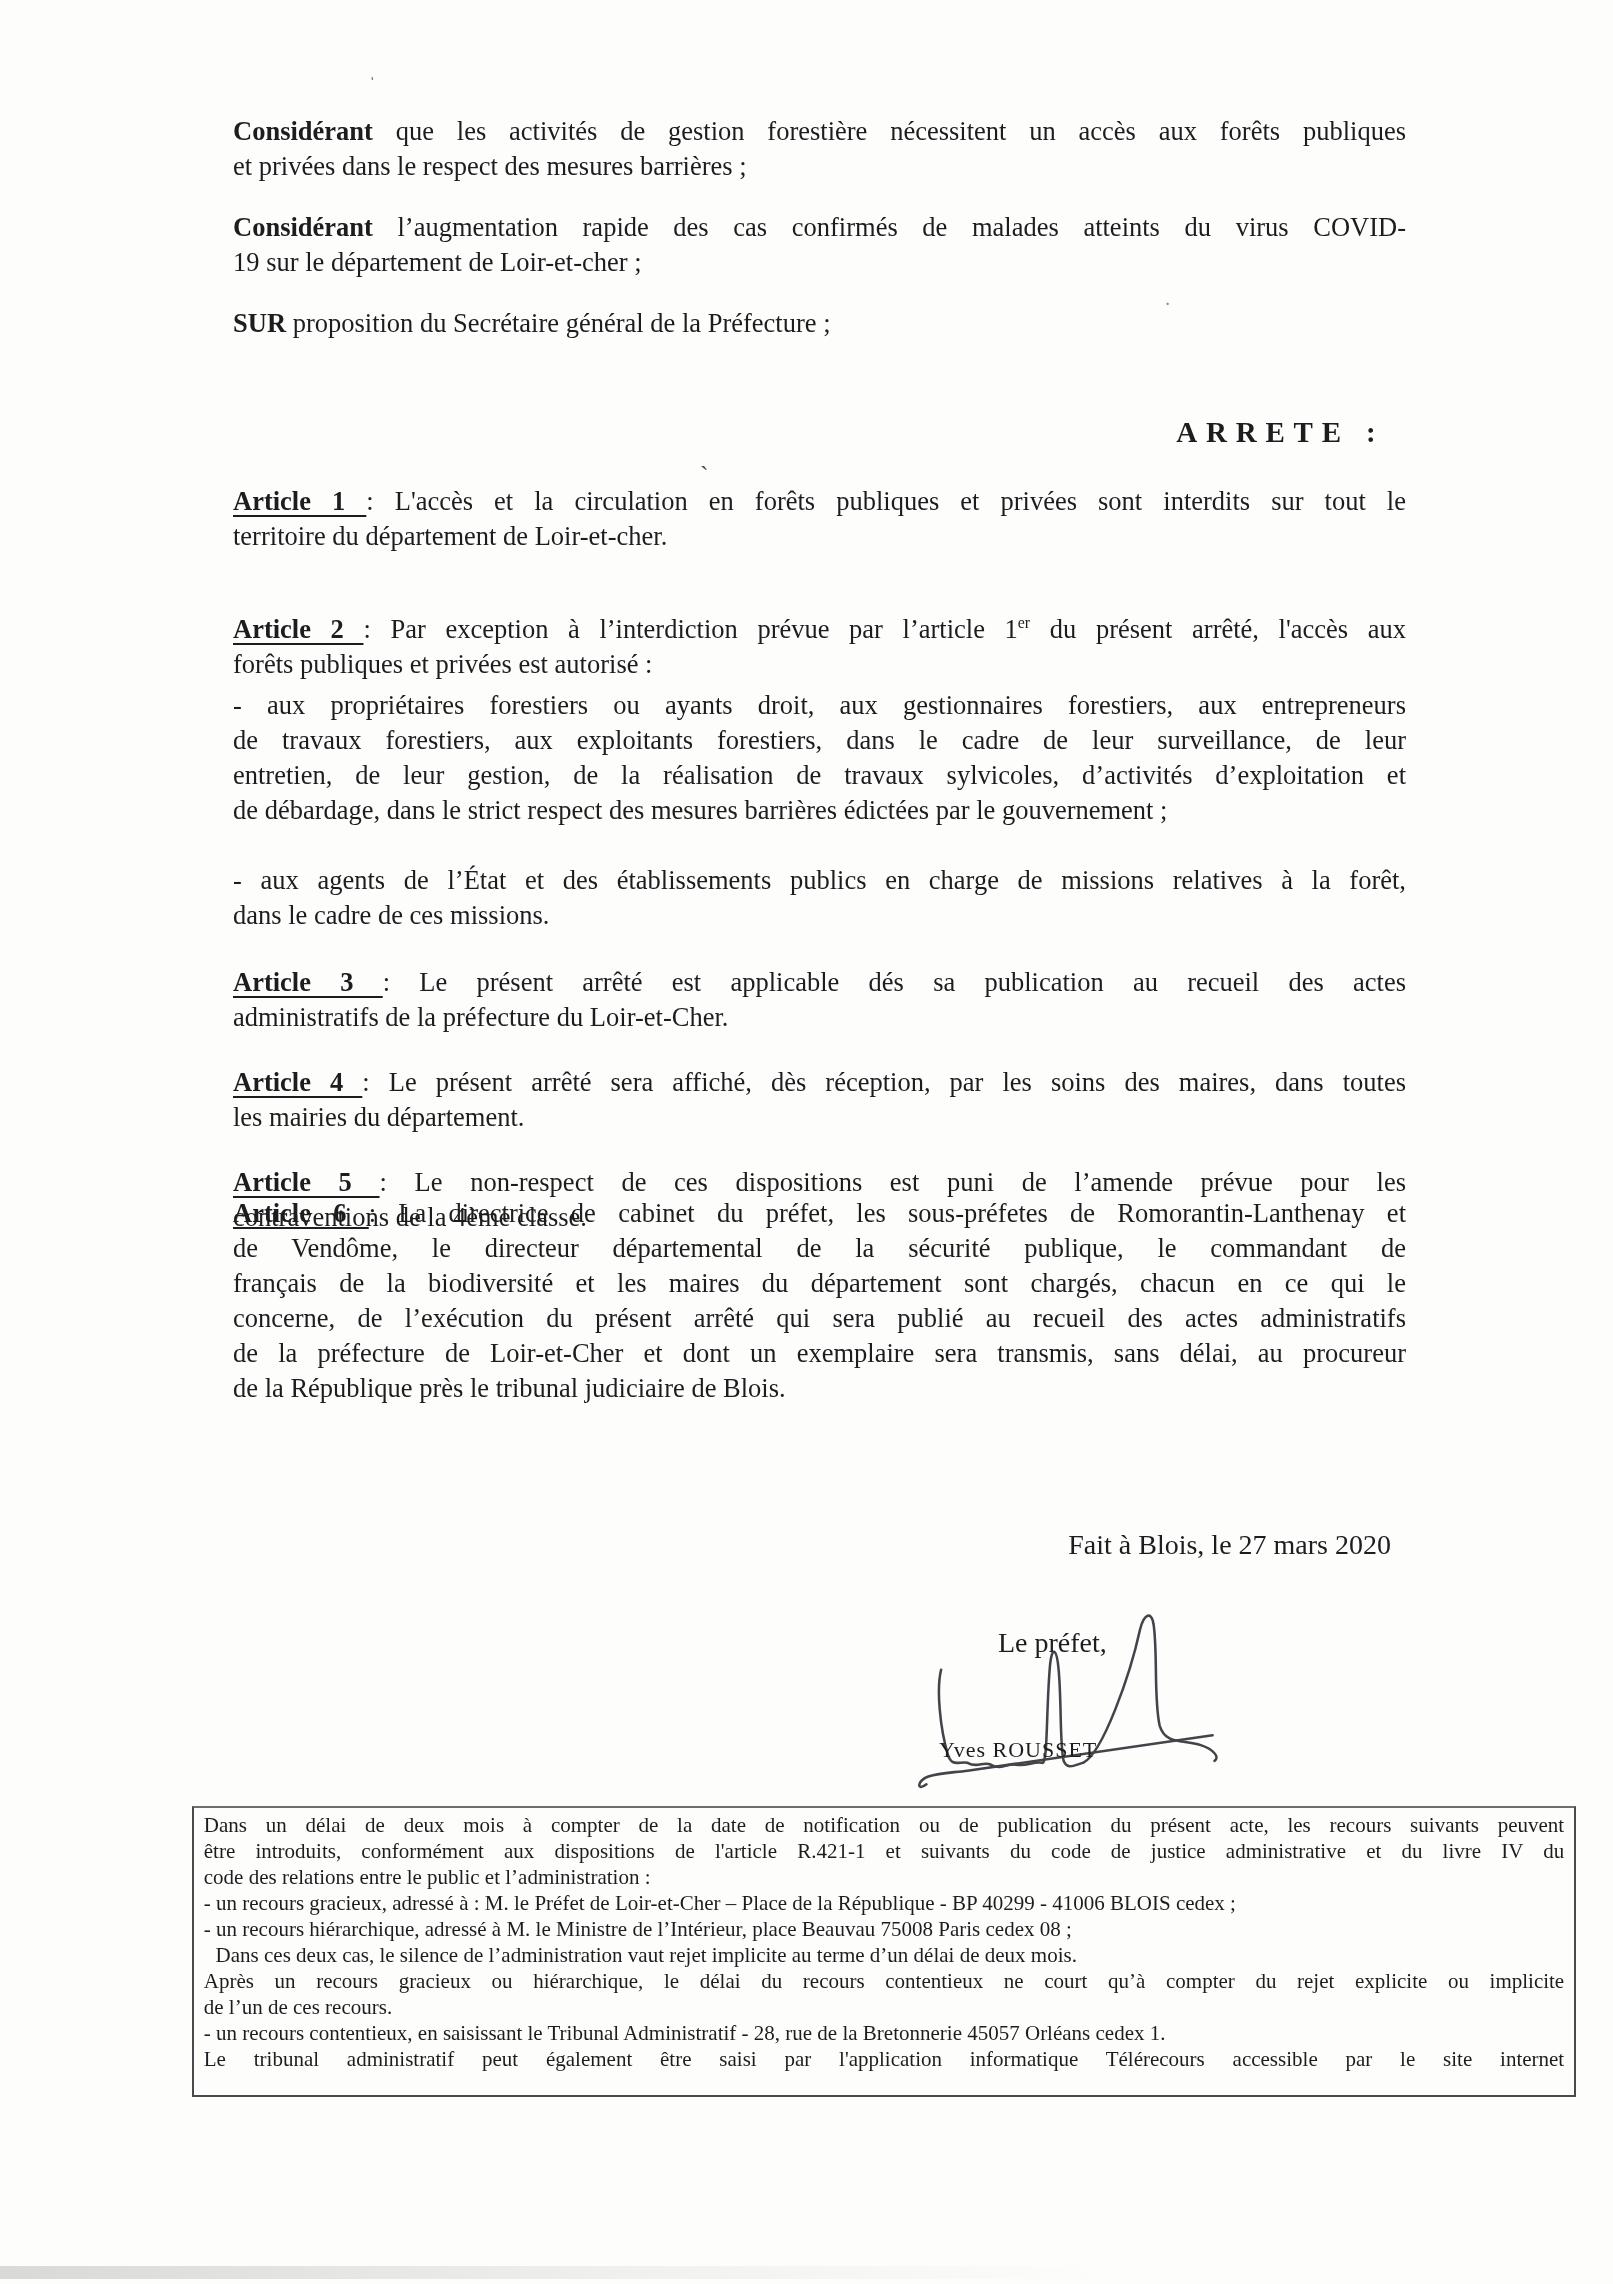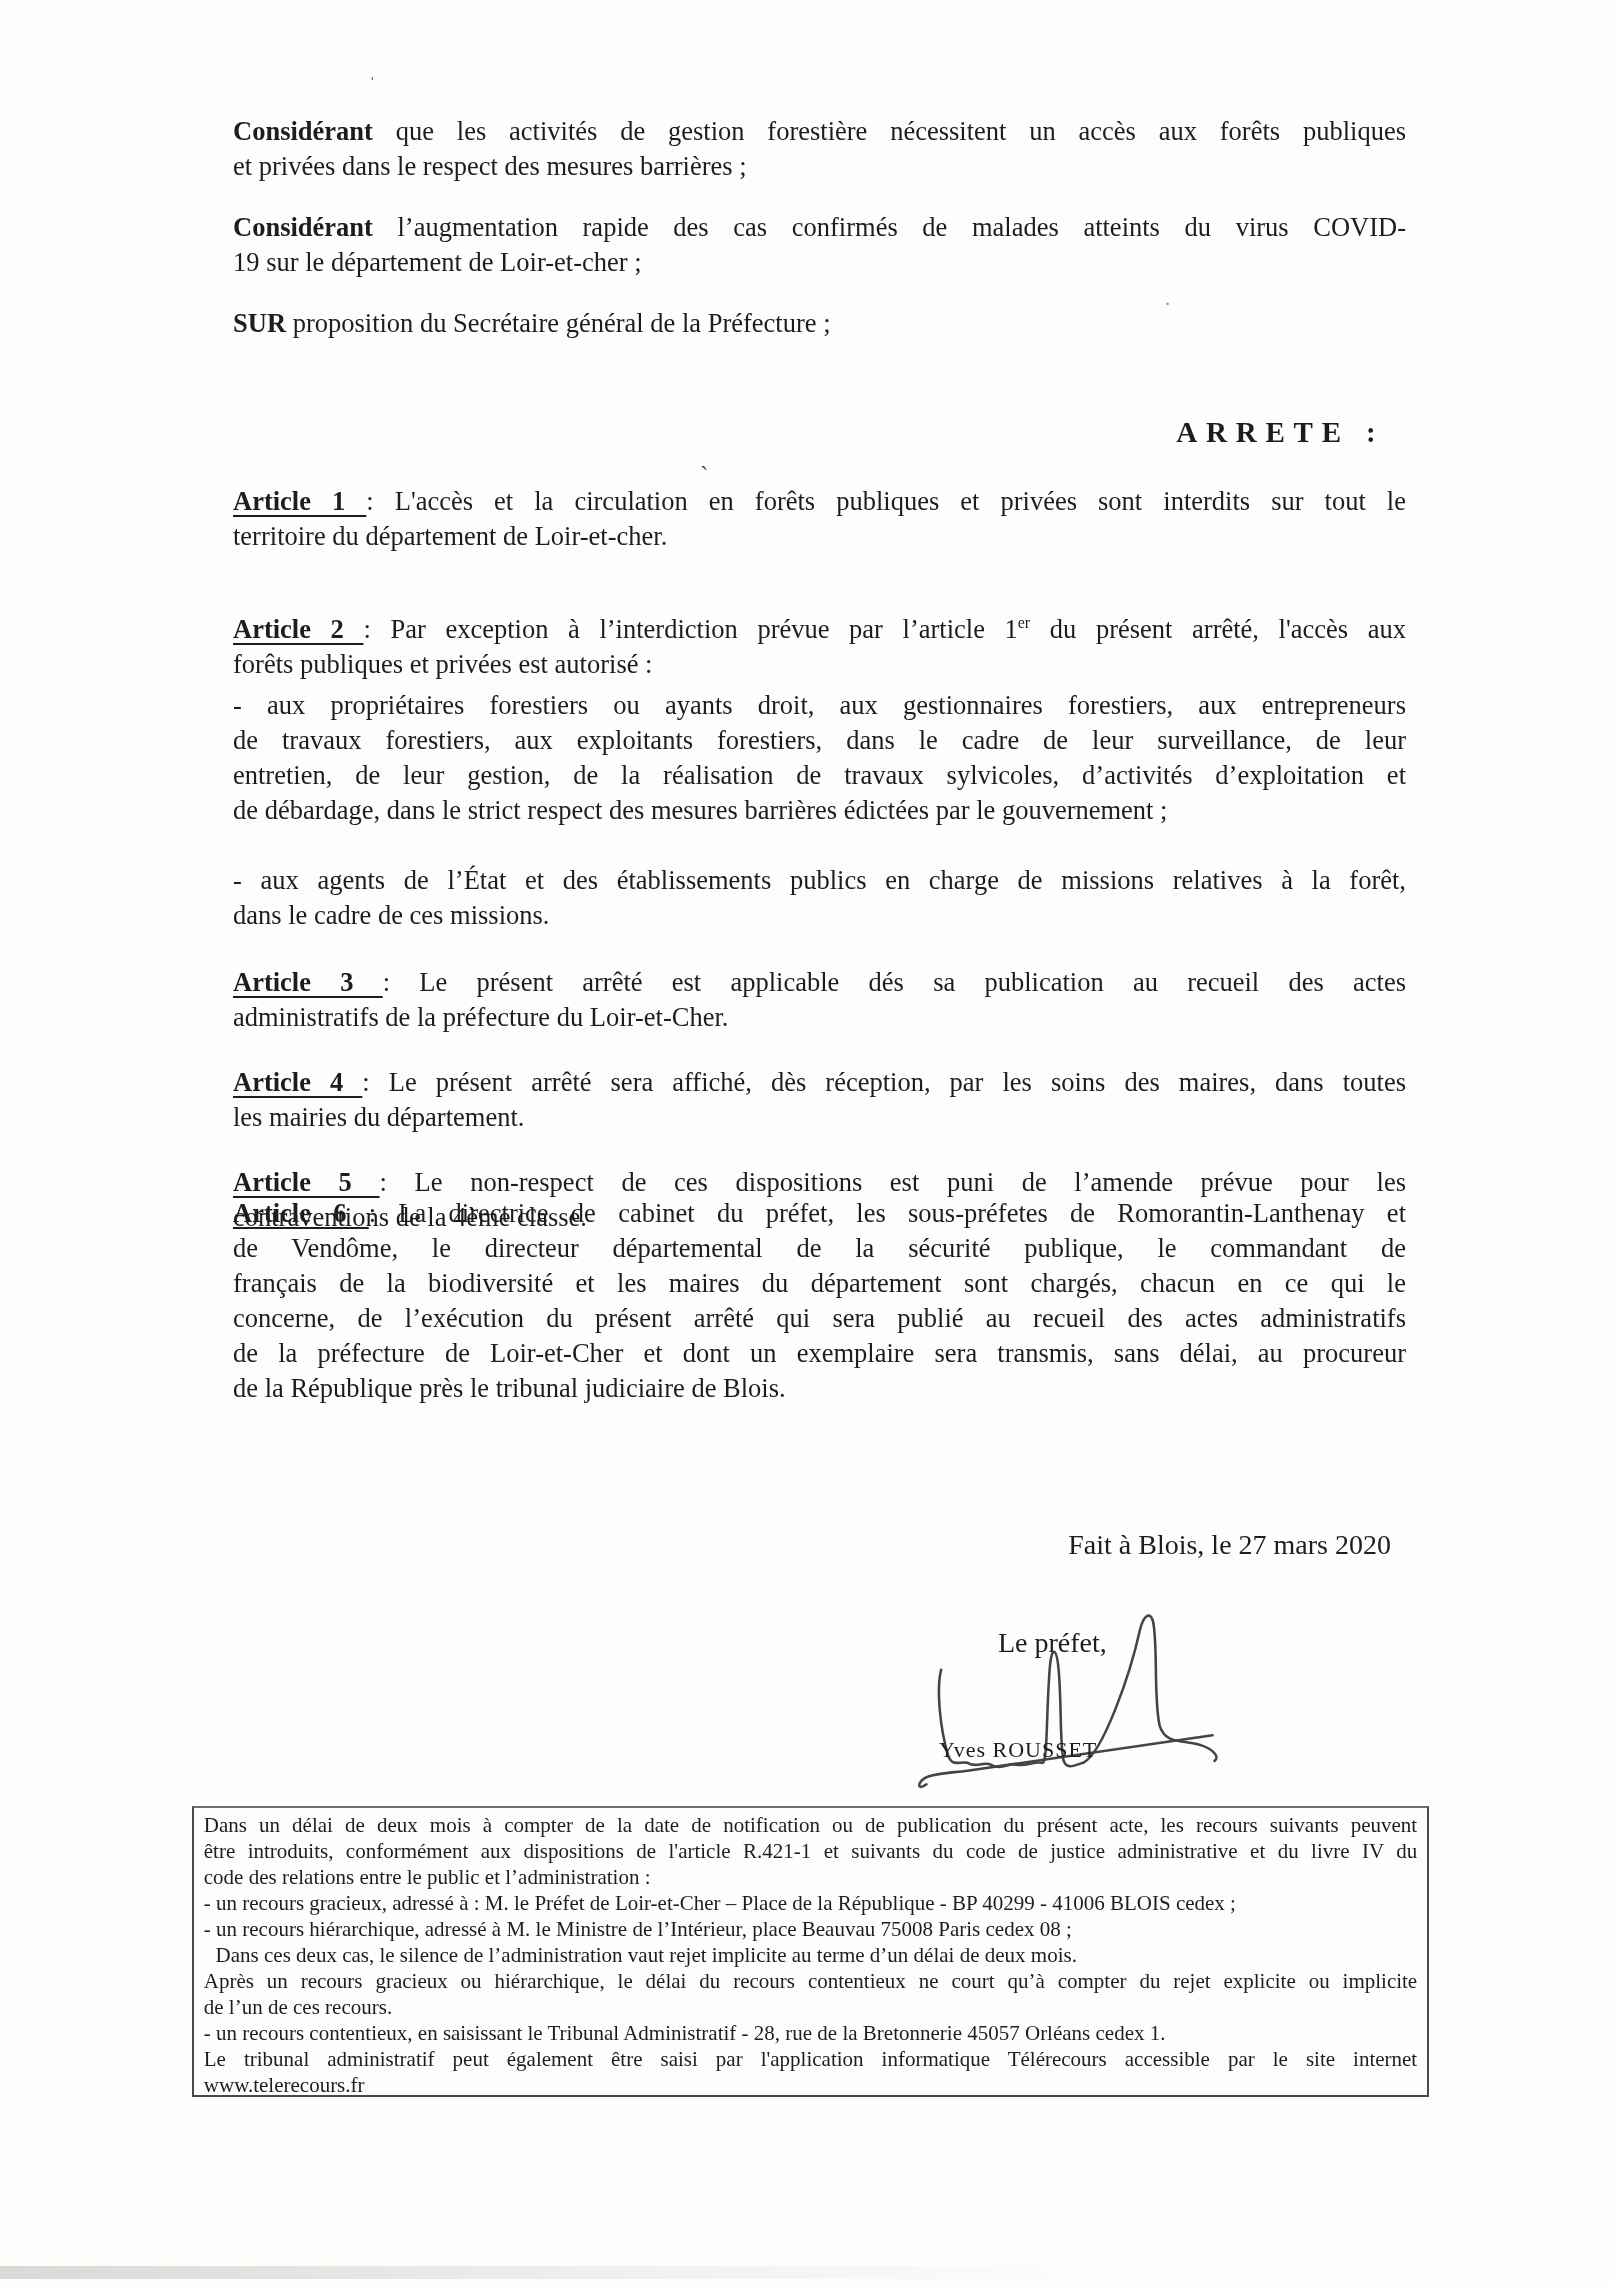--- a/index.html
+++ b/index.html
@@ -28,21 +28,21 @@
     text-align:right;font-weight:700;font-size:29px;letter-spacing:8.8px;
   }
   .dateline{
     position:absolute;left:218px;top:1529px;width:1173px;
     text-align:right;font-size:28px;
   }
   .sig-title{position:absolute;left:998px;top:1627px;font-size:28px;}
   .sig-name{position:absolute;left:939px;top:1737px;font-size:22px;letter-spacing:1px;}
   .sig-svg{position:absolute;left:897px;top:1596px;width:343px;height:216px;}
   .footer{
-    position:absolute;left:192px;top:1806px;width:1237px;height:291px;
+    position:absolute;left:192px;top:1806px;width:1384px;height:291px;
     box-sizing:border-box;
     border:2px solid #4a4a4e;border-top-color:#6e6e72;
     padding:3.9px 9.8px 0 9.8px;
     font-size:21px;line-height:26px;
     overflow:hidden;
   }
   .fline.jl{text-align-last:justify;}
   .fline.ind{padding-left:11.8px;}
   .speck{position:absolute;color:#3a3a3e;line-height:1;}
   .smudge{
@@ -140,21 +140,20 @@
       <div class="fline jl">Dans un délai de deux mois à compter de la date de notification ou de publication du présent acte, les recours suivants peuvent</div>
       <div class="fline jl">être introduits, conformément aux dispositions de l'article R.421-1  et suivants du code de justice administrative et du livre IV du</div>
       <div class="fline">code des relations entre le public et l’administration :</div>
       <div class="fline">- un recours gracieux, adressé à : M. le Préfet de Loir-et-Cher – Place de la République - BP 40299 - 41006 BLOIS cedex ;</div>
       <div class="fline">- un recours hiérarchique, adressé à M. le Ministre de l’Intérieur, place Beauvau 75008 Paris cedex 08 ;</div>
       <div class="fline ind">Dans ces deux cas, le silence de l’administration vaut rejet implicite au terme d’un délai de deux mois.</div>
       <div class="fline jl">Après un recours gracieux ou hiérarchique, le délai du recours contentieux ne court qu’à compter du rejet explicite ou implicite</div>
       <div class="fline">de l’un de ces recours.</div>
       <div class="fline">- un recours contentieux, en saisissant le Tribunal Administratif - 28, rue de la Bretonnerie 45057 Orléans cedex 1.</div>
       <div class="fline jl">Le tribunal administratif peut également être saisi par l'application informatique Télérecours accessible par le site internet</div>
-      <div class="fline">www.telerecours.fr</div>
     </div>
 
   <div class="smudge"></div>
 
 <div class="speck" style="left: 369px; top: 74px; font-size: 19.6px; opacity: 0.8;">ˈ</div>
     <div class="speck" style="left: 1164px; top: 294px; font-size: 21.6px; opacity: 0.55;">·</div>
     <div class="speck" style="left: 700px; top: 463px; font-size: 25.5px; opacity: 0.9;">`</div>
   </div>
 
 

